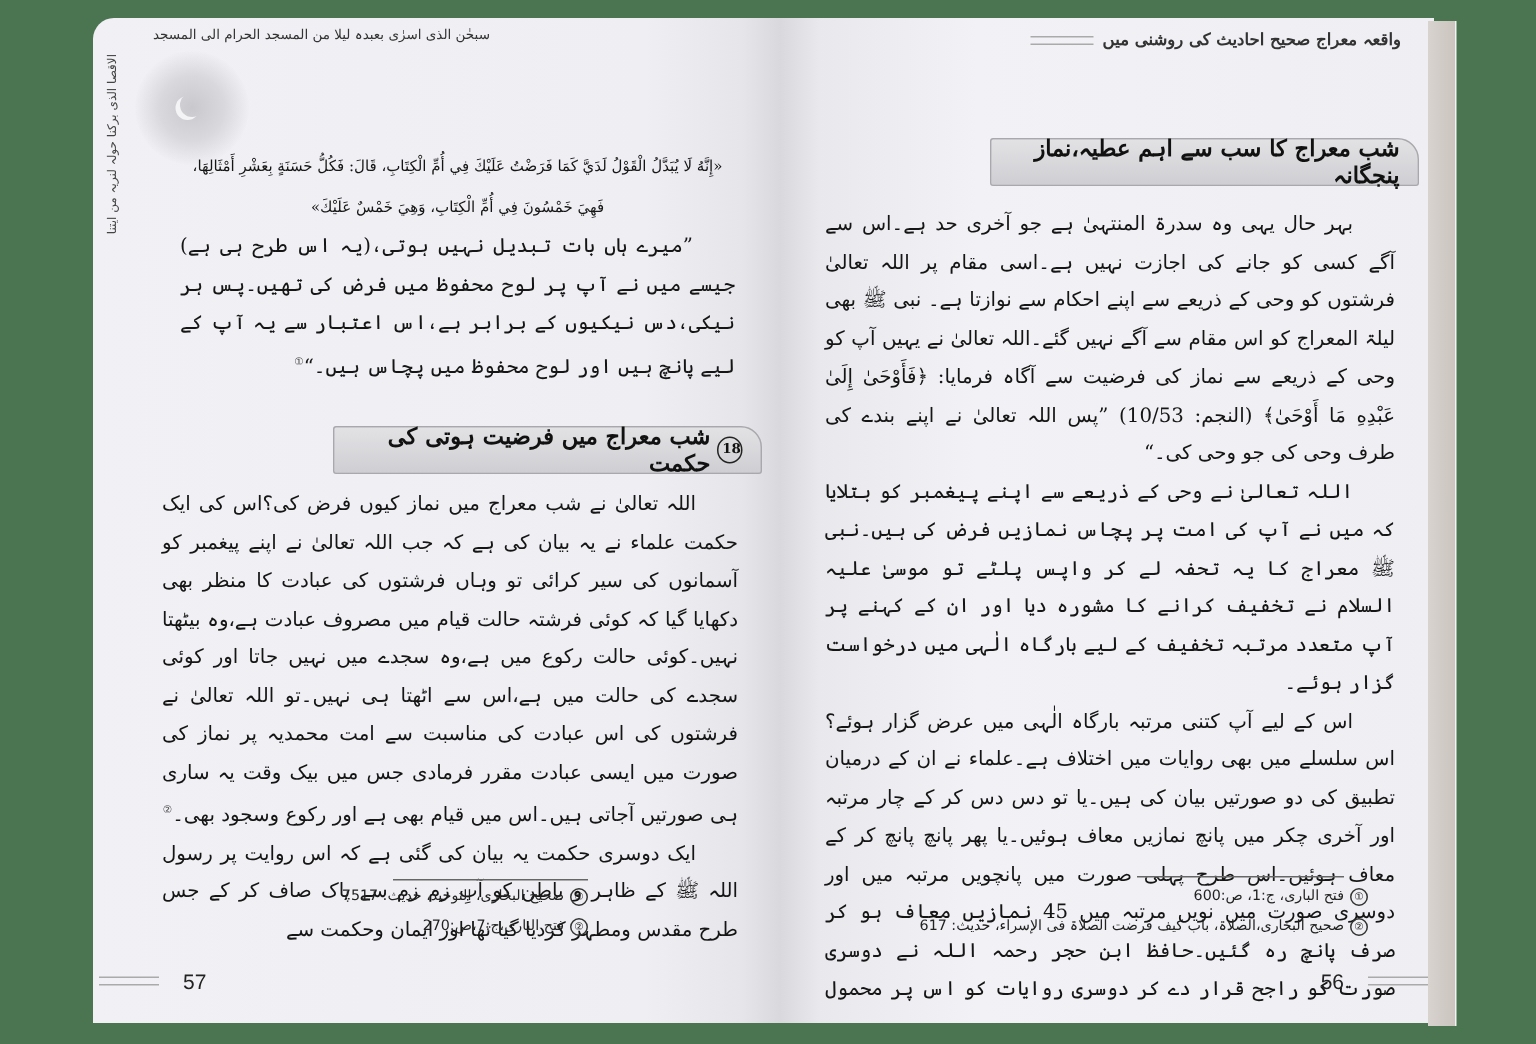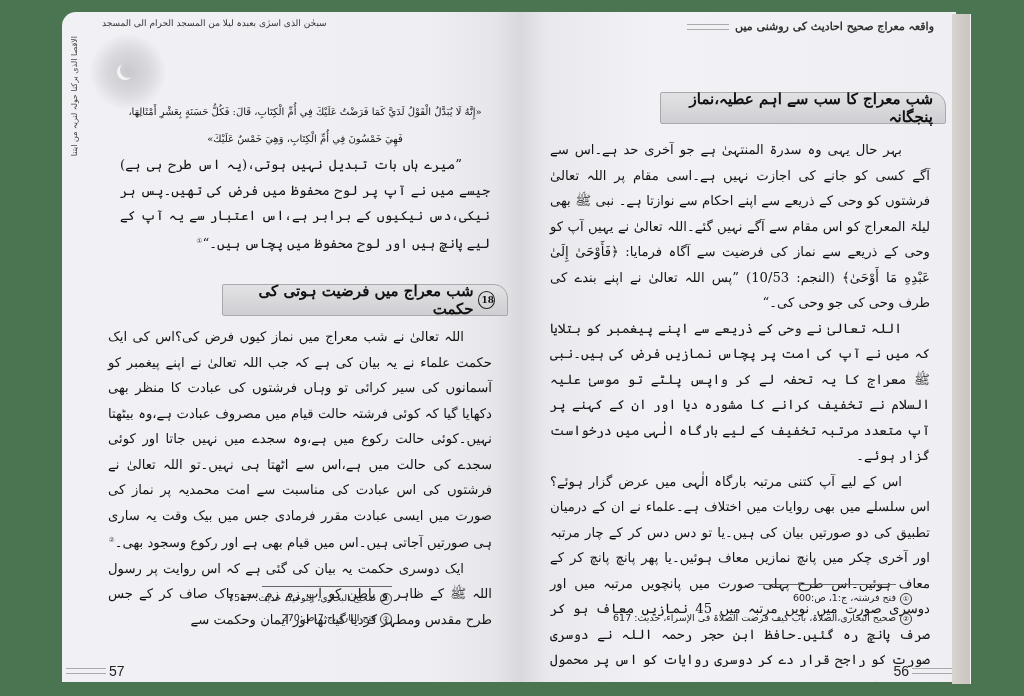--- a/index.html
+++ b/index.html
@@ -85,23 +85,23 @@
   .footnotes {
     position:absolute; direction:rtl;
     font-family:"DejaVu Sans", sans-serif; font-size:9.5px; line-height:20px; color:#222;margin-left:40px;
   }
   .footnotes .mark {
     display:inline-block; width:10px; height:10px; border:1px solid #333; border-radius:50%;
     font-size:7px; line-height:10px; text-align:center; margin-left:4px; direction:ltr;
   }
 
   .page-num {
-    position:absolute; bottom:3px;
+    position:absolute; bottom:20px;
     font-family:"Liberation Sans", sans-serif; font-size:14px; color:#222;
-    display:flex; align-items:center; gap:3px;margin-top:38px;
+    display:flex; align-items:center; gap:16px;margin-top:38px;
   }
   .page-num .rule { width:40px; height:4px; border-top:1px solid #aaa; border-bottom:1px solid #aaa; }
 </style>
 </head>
 <body>
 
 <div class="book">
 
   <div class="page left">
     <div class="crescent-badge">
@@ -149,21 +149,21 @@
 
     <div class="body-text" style="left:30px; top:125px; width:380px;">
       <p class="indent">بہر حال یہی وہ سدرۃ المنتہیٰ ہے جو آخری حد ہے۔اس سے آگے کسی کو جانے کی اجازت نہیں ہے۔اسی مقام پر اللہ تعالیٰ فرشتوں کو وحی کے ذریعے سے اپنے احکام سے نوازتا ہے۔ نبی ﷺ بھی لیلۃ المعراج کو اس مقام سے آگے نہیں گئے۔اللہ تعالیٰ نے یہیں آپ کو وحی کے ذریعے سے نماز کی فرضیت سے آگاہ فرمایا: ﴿فَأَوْحَىٰ إِلَىٰ عَبْدِهِ مَا أَوْحَىٰ﴾ (النجم: 10/53) ”پس اللہ تعالیٰ نے اپنے بندے کی طرف وحی کی جو وحی کی۔“</p>
       <p class="indent">اللہ تعالیٰ نے وحی کے ذریعے سے اپنے پیغمبر کو بتلایا کہ میں نے آپ کی امت پر پچاس نمازیں فرض کی ہیں۔نبی ﷺ معراج کا یہ تحفہ لے کر واپس پلٹے تو موسیٰ علیہ السلام نے تخفیف کرانے کا مشورہ دیا اور ان کے کہنے پر آپ متعدد مرتبہ تخفیف کے لیے بارگاہ الٰہی میں درخواست گزار ہوئے۔</p>
       <p class="indent"><span>اس کے لیے آپ کتنی مرتبہ بارگاہ الٰہی میں عرض گزار ہوئے؟اس سلسلے میں بھی روایات میں اختلاف ہے۔علماء نے ان کے درمیان تطبیق کی دو صورتیں بیان کی ہیں۔یا تو دس دس کر کے چار مرتبہ اور آخری چکر میں پانچ نمازیں معاف ہوئیں۔یا پھر پانچ پانچ کر کے معاف ہوئیں۔اس طرح پہلی صورت میں پانچویں مرتبہ میں اور دوسری صورت میں نویں مرتبہ میں 45 نمازیں معاف ہو کر صرف پانچ رہ گئیں۔حافظ ابن حجر رحمہ اللہ نے دوسری صورت کو راجح قرار دے کر دوسری روایات کو اس پر محمول کیا ہے۔</span><sup class="fn">①</sup></p>
 
     </div>
 
     <div class="fn-rule" style="left:238px; top:572px; width:138px;"></div>
     <div class="footnotes" style="right:44px; top:576px;">
-      <div><span class="mark">①</span><span>فتح فرشتہ، ج:1، ص:600</span></div>
+      <div><span class="mark">①</span><span>فتح الباری، ج:1، ص:600</span></div>
       <div><span class="mark">②</span><span>صحیح البخاری،الصلاۃ، باب کیف فرضت الصلاۃ فی الإسراء، حدیث: 617</span></div>
     </div>
 
     <div class="page-num" style="right:4px;">
       <span>56</span>
       <span class="rule"></span>
     </div>
   </div>
 
   <div class="page-edge"></div>

